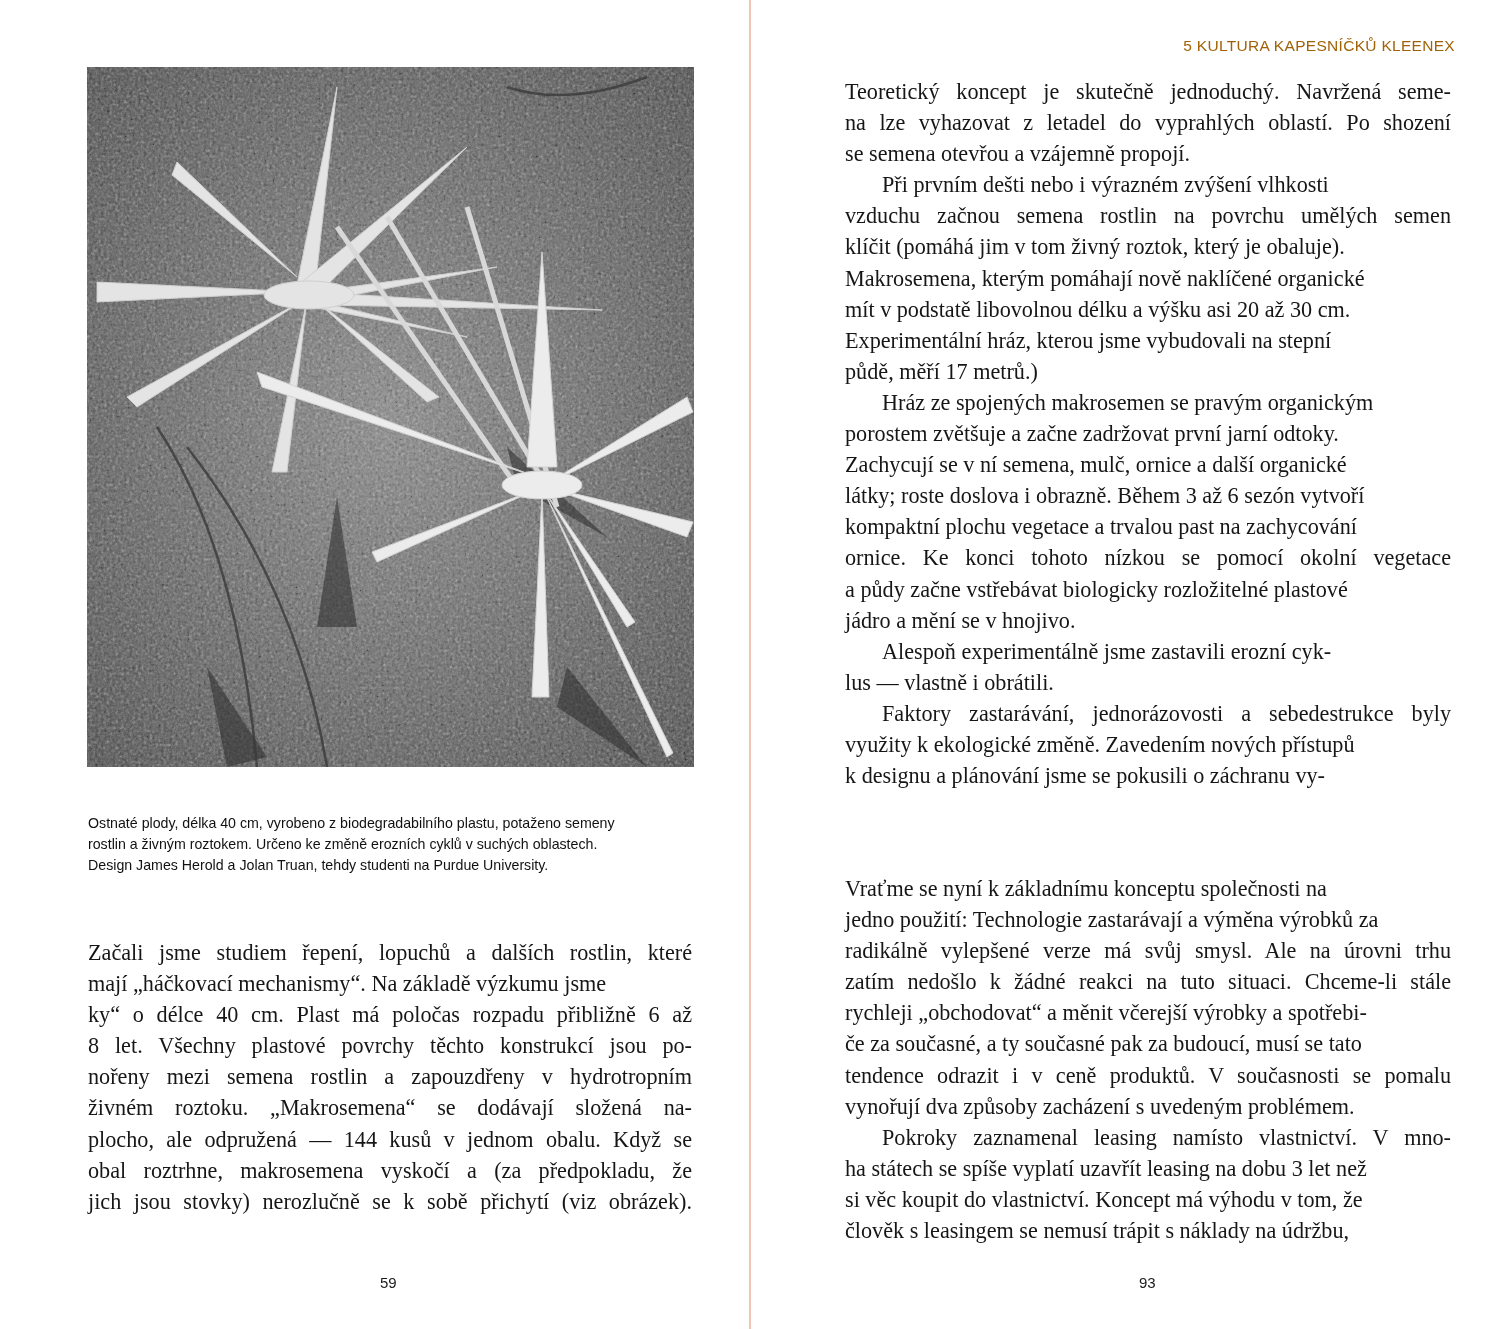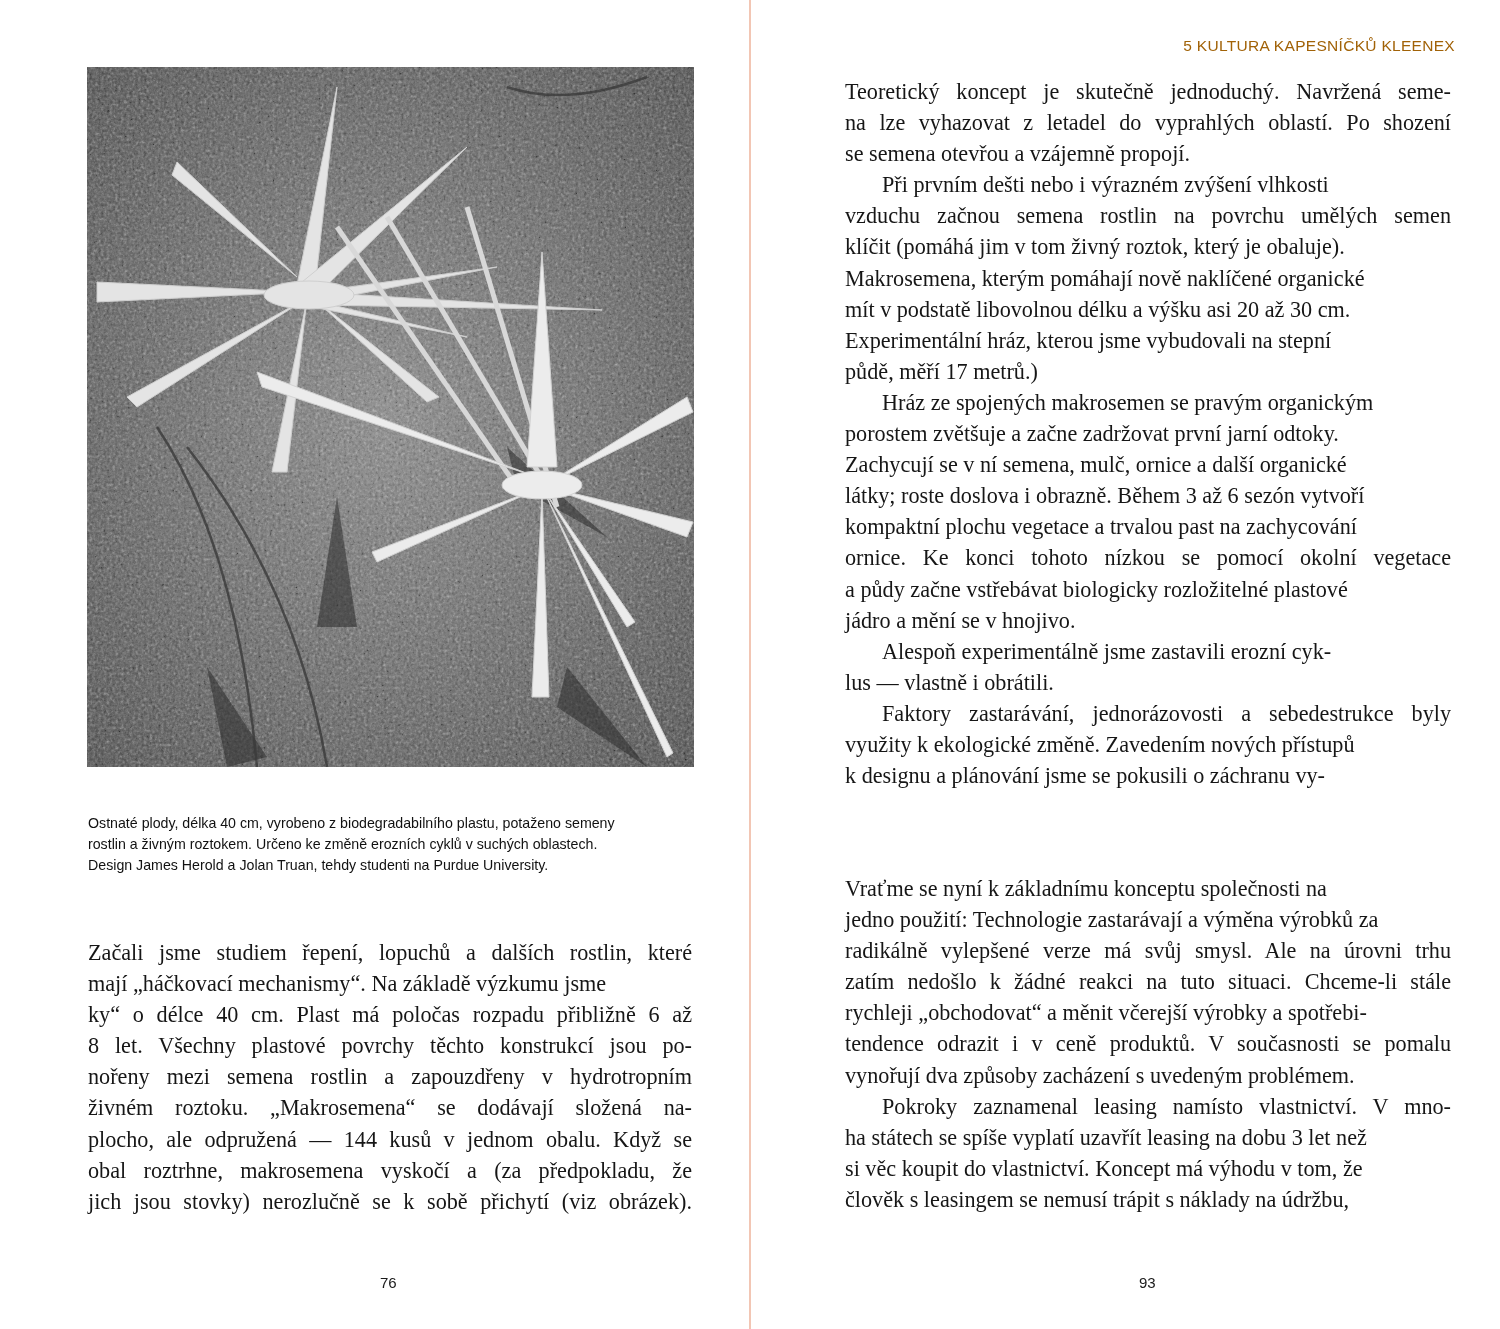--- a/index.html
+++ b/index.html
@@ -122,21 +122,21 @@
     <span class="ln">mají „háčkovací mechanismy“. Na základě výzkumu jsme</span>
     <span class="ln justify">ky“ o délce 40 cm. Plast má poločas rozpadu přibližně 6 až</span>
     <span class="ln justify">8 let. Všechny plastové povrchy těchto konstrukcí jsou po-</span>
     <span class="ln justify">nořeny mezi semena rostlin a zapouzdřeny v hydrotropním</span>
     <span class="ln justify">živném roztoku. „Makrosemena“ se dodávají složená na-</span>
     <span class="ln justify">plocho, ale odpružená — 144 kusů v jednom obalu. Když se</span>
     <span class="ln justify">obal roztrhne, makrosemena vyskočí a (za předpokladu, že</span>
     <span class="ln justify">jich jsou stovky) nerozlučně se k sobě přichytí (viz obrázek).</span>
   </div>
 
-  <div class="folio folio-left">76</div>
+  <div class="folio folio-left">59</div>
 </div>
 
 <div class="gutter"></div>
 
 <div class="page page-right"></div>
 
 <div class="running-head">5 KULTURA KAPESNÍČKŮ KLEENEX</div>
 
 <div class="body-text right-text-a" id="rightA">
     <span class="ln justify">Teoretický koncept je skutečně jednoduchý. Navržená seme-</span>
@@ -162,20 +162,21 @@
     <span class="ln indent justify">Faktory zastarávání, jednorázovosti a sebedestrukce byly</span>
     <span class="ln">využity k ekologické změně. Zavedením nových přístupů</span>
     <span class="ln">k designu a plánování jsme se pokusili o záchranu vy-</span>
   </div>
 <div class="body-text right-text-b" id="rightB">
     <span class="ln">Vraťme se nyní k základnímu konceptu společnosti na</span>
     <span class="ln">jedno použití: Technologie zastarávají a výměna výrobků za</span>
     <span class="ln justify">radikálně vylepšené verze má svůj smysl. Ale na úrovni trhu</span>
     <span class="ln justify">zatím nedošlo k žádné reakci na tuto situaci. Chceme-li stále</span>
     <span class="ln">rychleji „obchodovat“ a měnit včerejší výrobky a spotřebi-</span>
+    <span class="ln">če za současné, a ty současné pak za budoucí, musí se tato</span>
     <span class="ln justify">tendence odrazit i v ceně produktů. V současnosti se pomalu</span>
     <span class="ln">vynořují dva způsoby zacházení s uvedeným problémem.</span>
     <span class="ln indent justify">Pokroky zaznamenal leasing namísto vlastnictví. V mno-</span>
     <span class="ln">ha státech se spíše vyplatí uzavřít leasing na dobu 3 let než</span>
     <span class="ln">si věc koupit do vlastnictví. Koncept má výhodu v tom, že</span>
     <span class="ln">člověk s leasingem se nemusí trápit s náklady na údržbu,</span>
   </div>
 
 <div class="folio folio-right">93</div>
 

